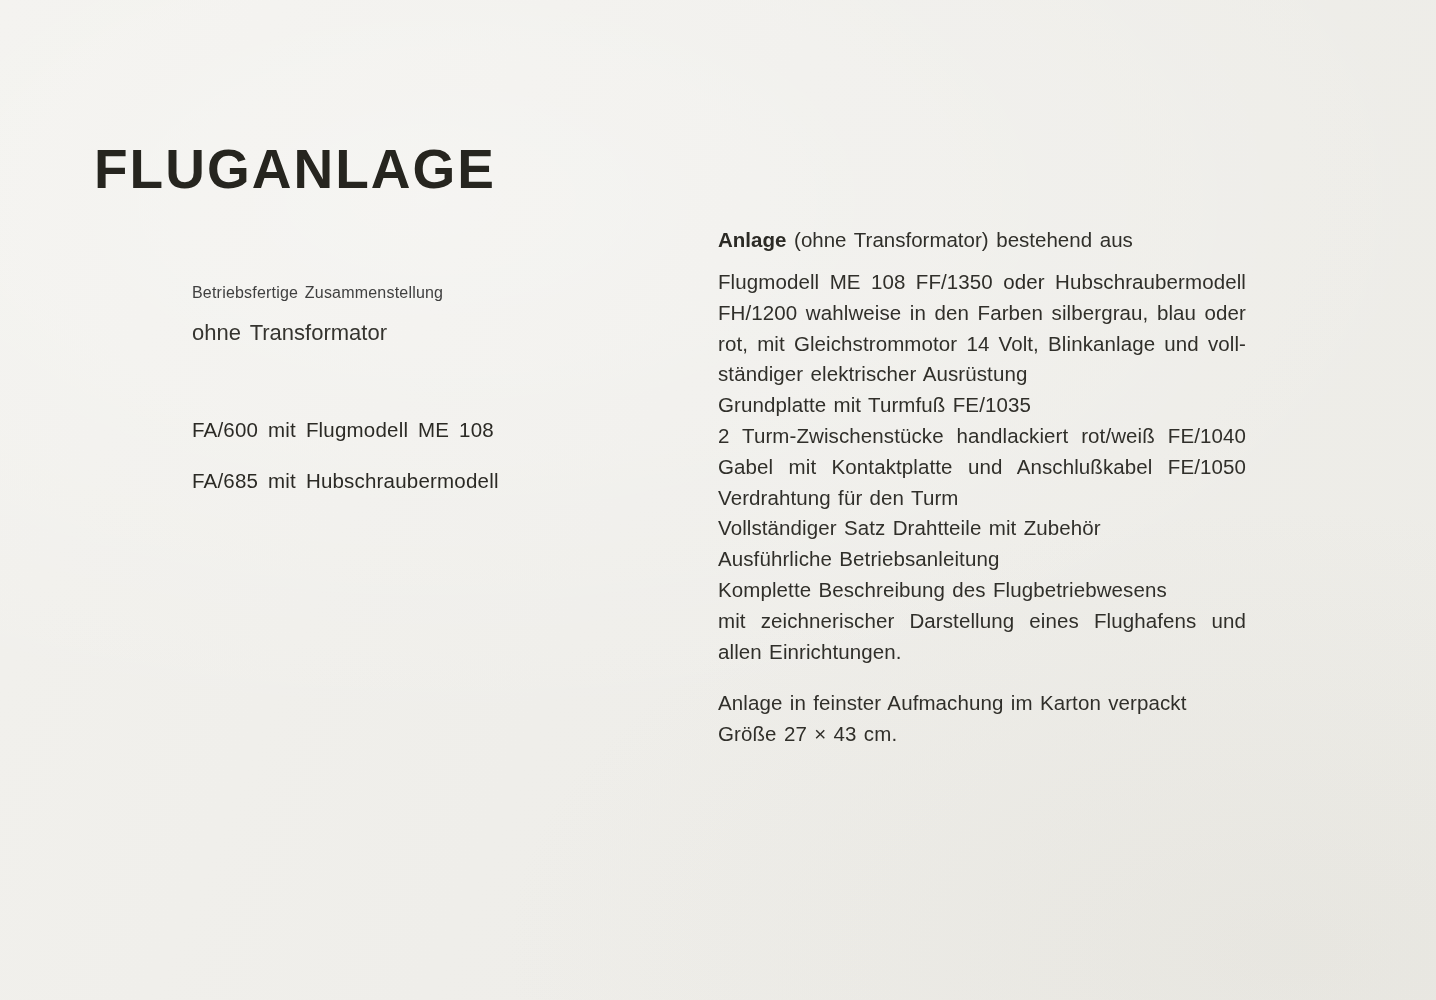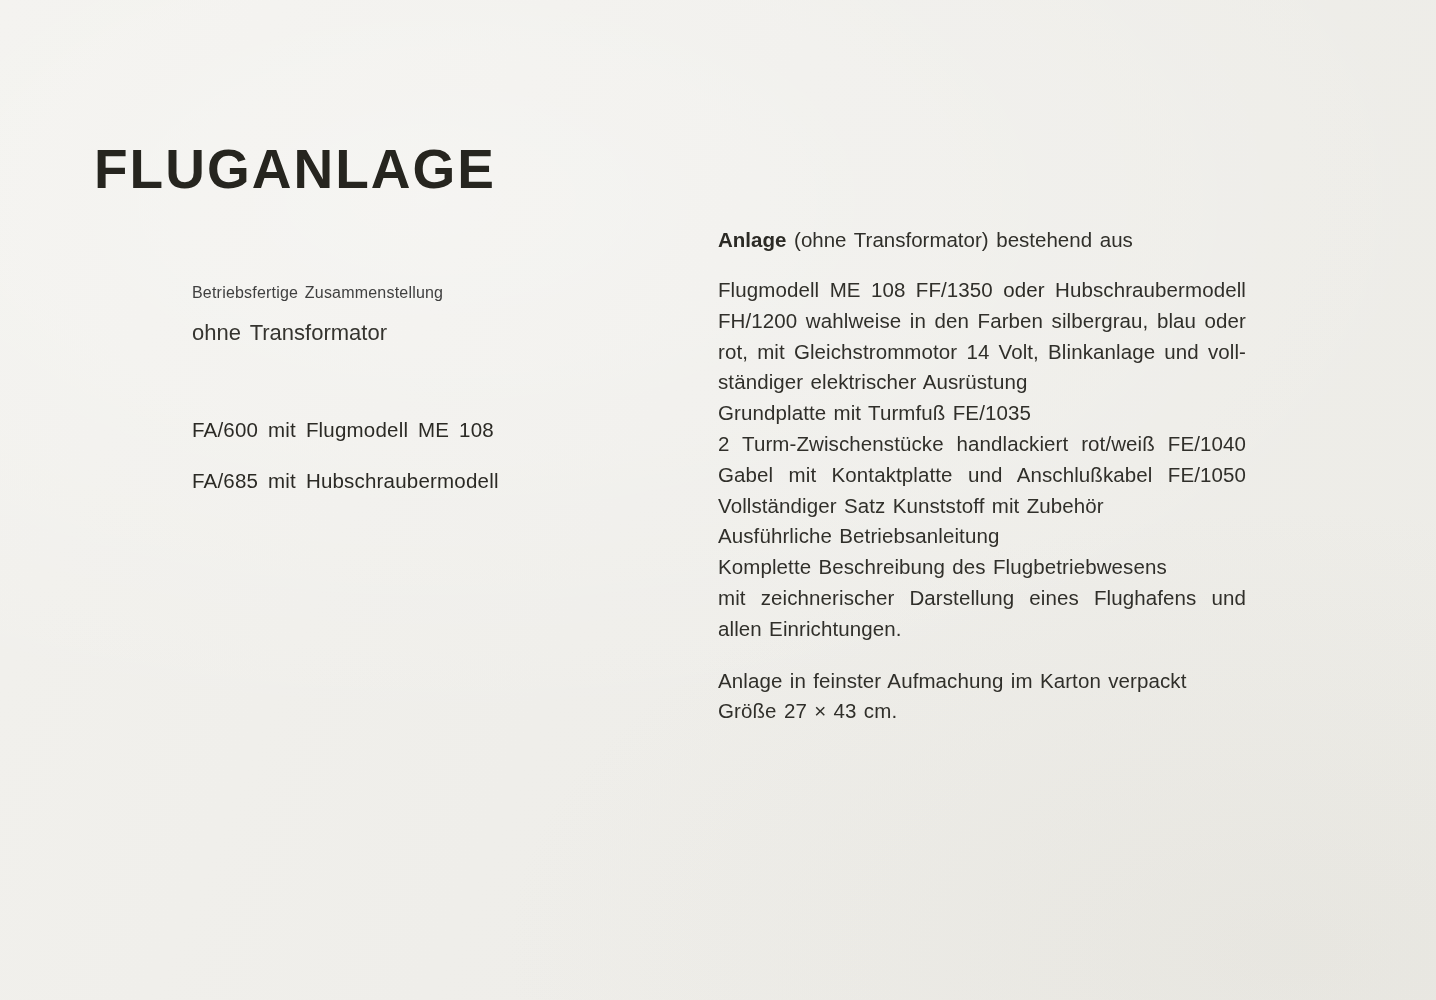--- a/index.html
+++ b/index.html
@@ -81,21 +81,21 @@
   .right-col {
     position: absolute;
     left: 718px;
     top: 225px;
     width: 528px;
   }
   .intro-line {
     font-size: 20.5px;
     line-height: 30px;
     word-spacing: 2px;
-    margin-bottom: 20px;
+    margin-bottom: 12px;
     color: #302f2a;
   }
   .intro-line .b {
     font-weight: 700;
     color: #2b2a25;
   }
   .body-line {
     font-size: 20.5px;
     line-height: 30.8px;
     word-spacing: 1.5px;
@@ -146,21 +146,22 @@
     </div>
     <div class="body-line just">FH/1200 wahlweise in den Farben silbergrau, blau oder</div>
     <div class="body-line just">rot, mit Gleichstrommotor 14 Volt, Blinkanlage und voll-</div>
     <div class="body-line">ständiger elektrischer Ausrüstung</div>
   </div>
 
   <div class="components">
     <div class="body-line">Grundplatte mit Turmfuß FE/1035</div>
     <div class="body-line just">2 Turm-Zwischenstücke handlackiert rot/weiß FE/1040</div>
     <div class="body-line just">Gabel mit Kontaktplatte und Anschlußkabel FE/1050</div>
-    <div class="body-line">Vollständiger Satz Kunststoff mit Zubehör</div>
+    <div class="body-line">Verdrahtung für den Turm</div>
+    <div class="body-line">Vollständiger Satz Drahtteile mit Zubehör</div>
     <div class="body-line">Ausführliche Betriebsanleitung</div>
     <div class="body-line">Komplette Beschreibung des Flugbetriebwesens</div>
     <div class="body-line just">mit zeichnerischer Darstellung eines Flughafens und</div>
     <div class="body-line">allen Einrichtungen.</div>
   </div>
 
   <div class="packaging">
     <div class="body-line">Anlage in feinster Aufmachung im Karton verpackt</div>
     <div class="body-line">Größe 27 × 43 cm.</div>
   </div>

